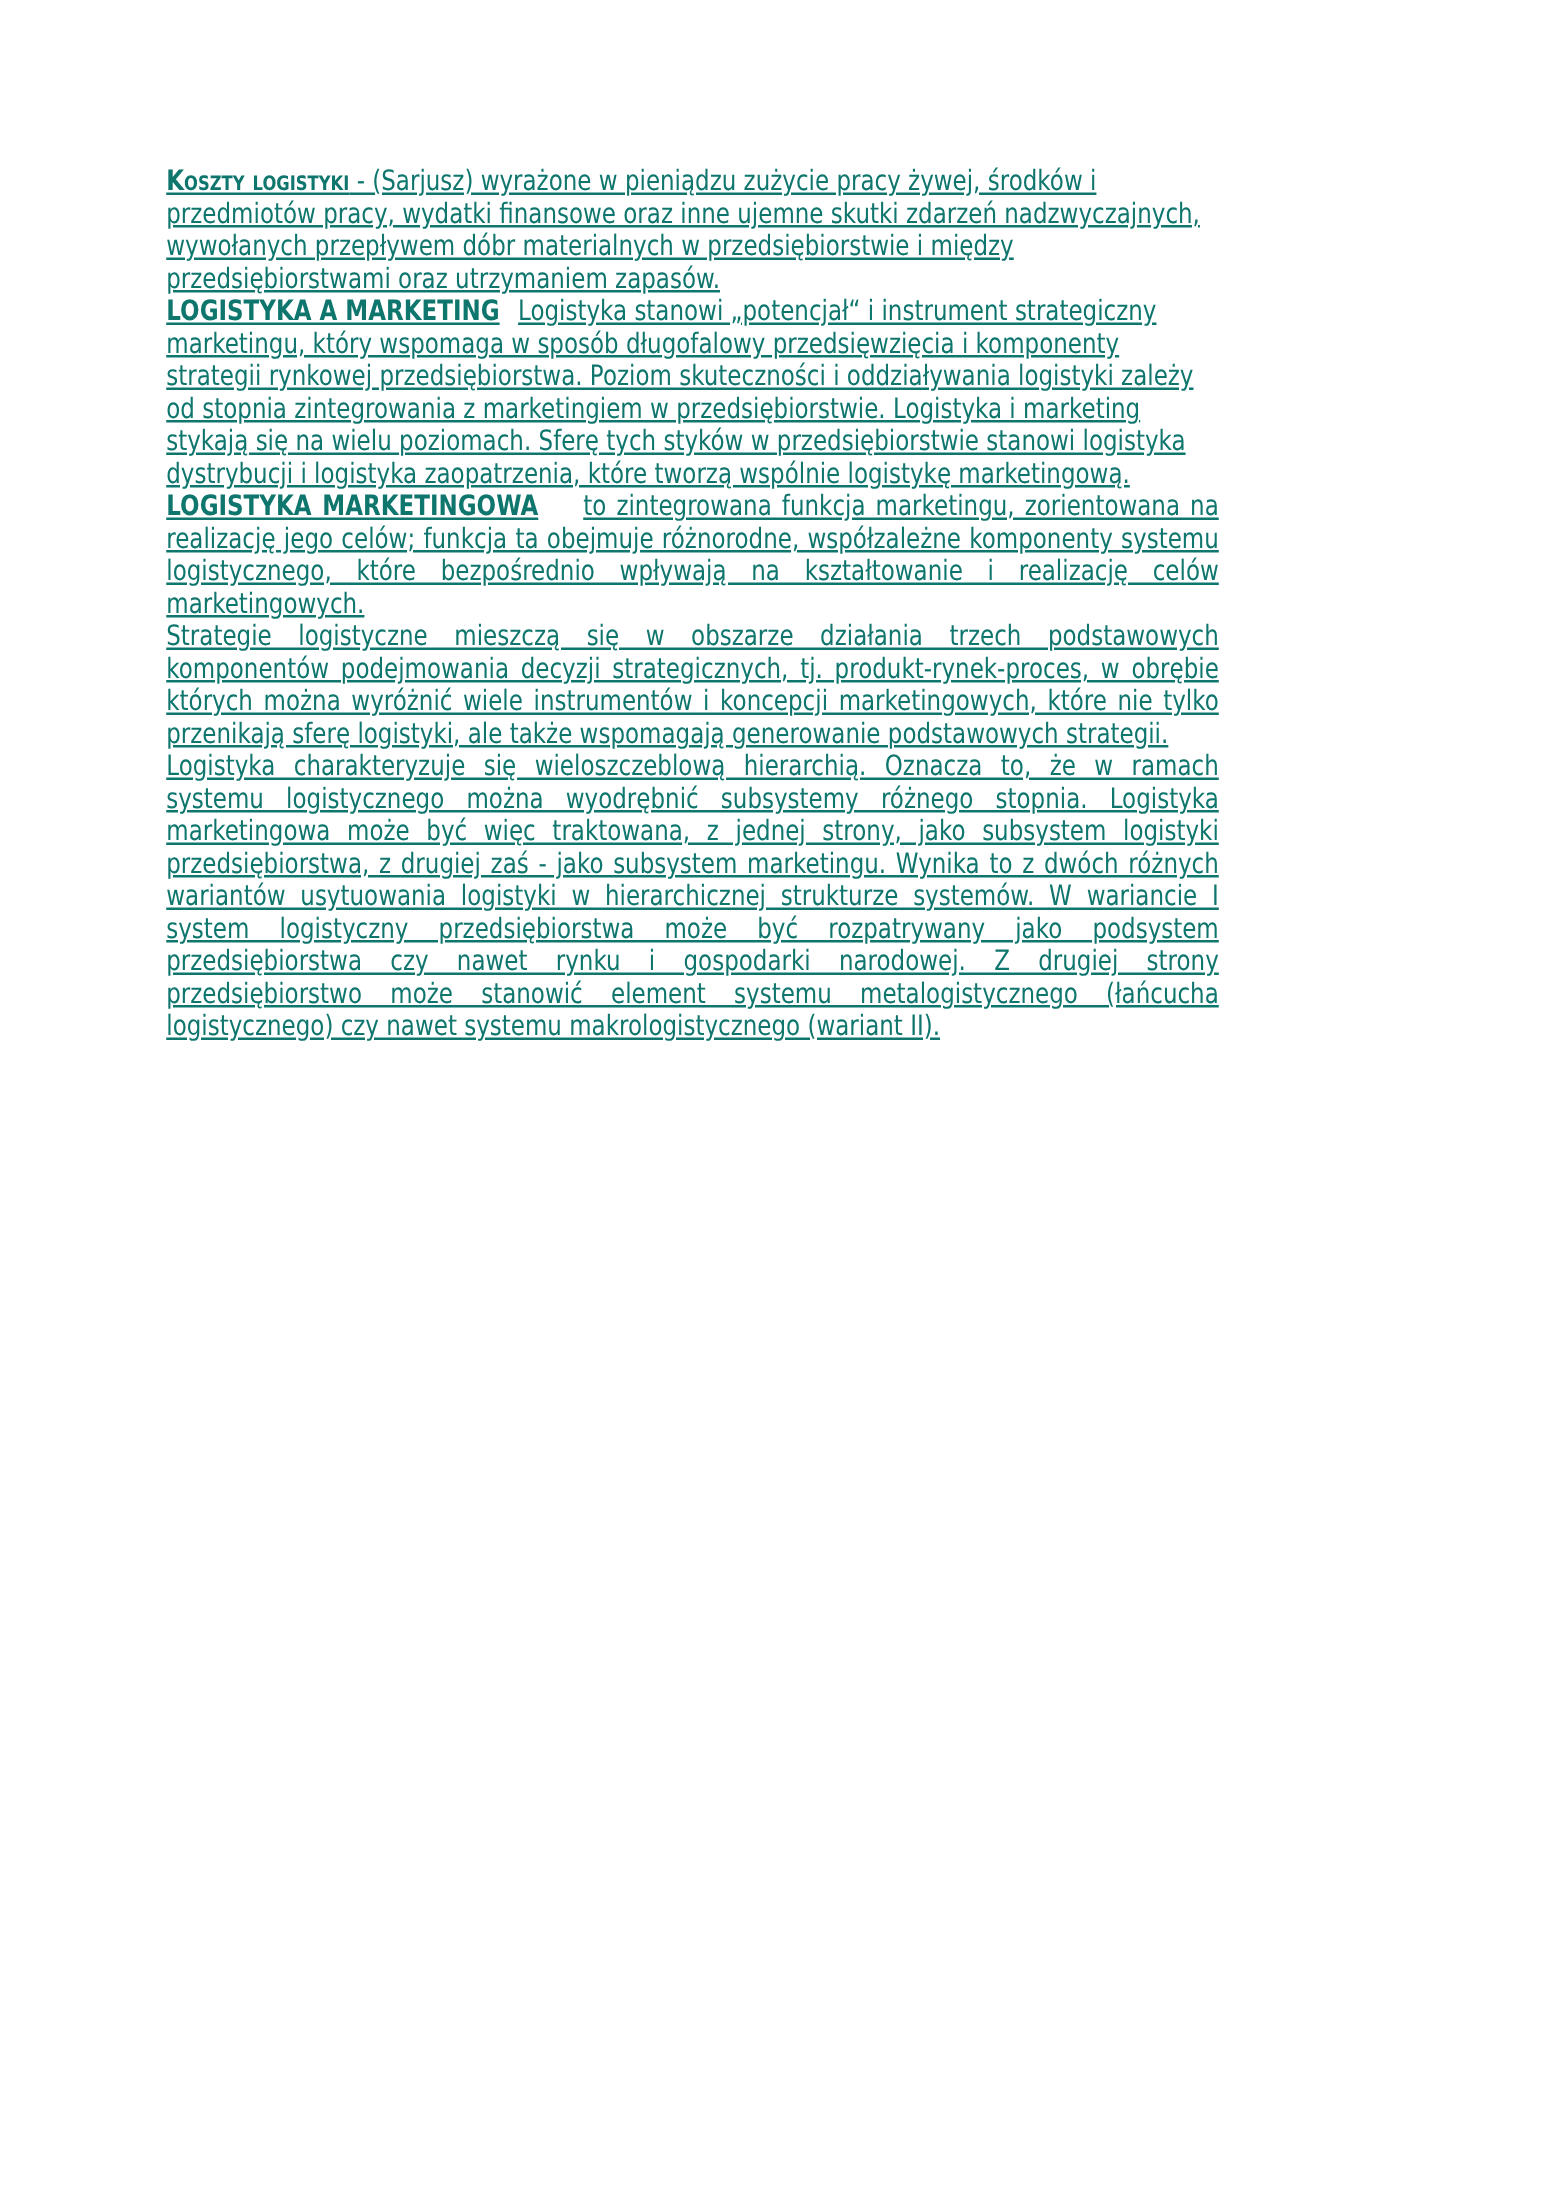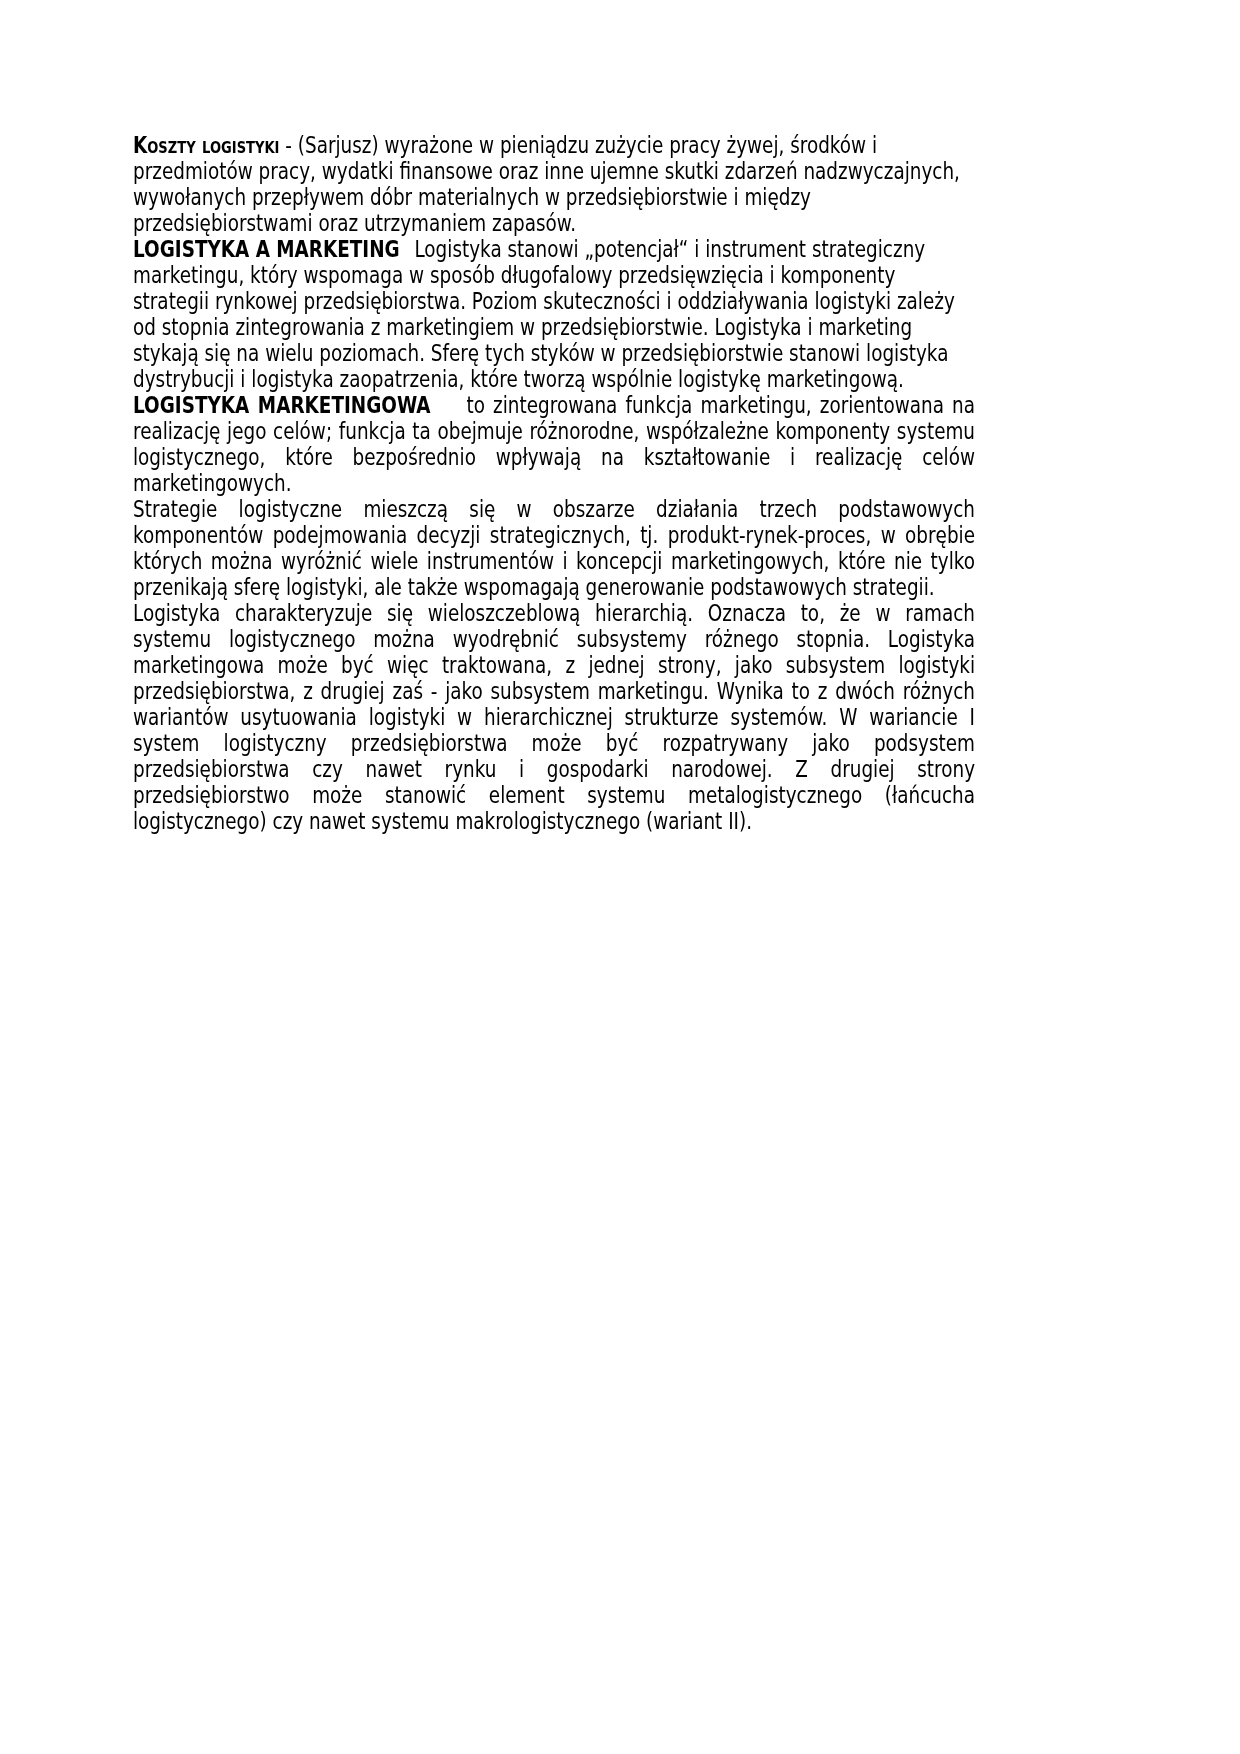--- a/index.html
+++ b/index.html
@@ -11,21 +11,22 @@
       width: 1240px;
       height: 1754px;
       position: relative;
       overflow: hidden;
     }
     .page {
       position: absolute;
       left: 133px;
       top: 132px;
       width: 842px;
-      color: #000000;
+      color: #0f766e;
+      text-decoration: underline;
     }
     .scaler {
       width: 1030px;
       transform: scaleX(0.8175);
       transform-origin: 0 0;
       font-family: "DejaVu Sans", sans-serif;
       font-size: 22.5px;
       line-height: 26px;
     }
     p {

